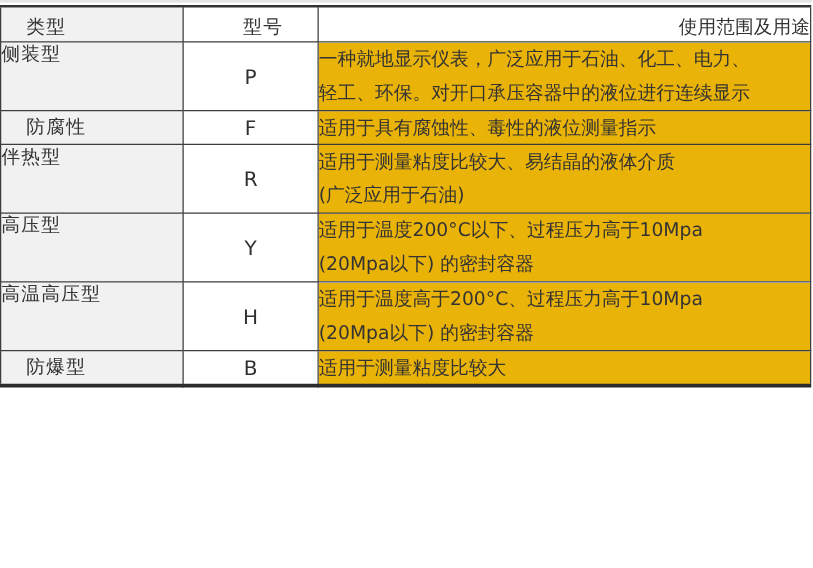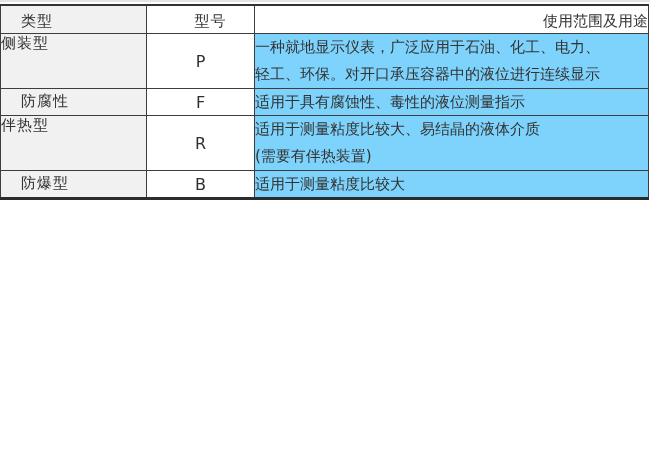--- a/index.html
+++ b/index.html
@@ -51,21 +51,21 @@
   td.cell-model {
     background: #ffffff;
     text-align: center;
     vertical-align: middle;
     font-size: 16px;
     color: #2f2f2f;
   }
   th.h-model { text-align: center; padding-left: 10px; font-weight: normal; letter-spacing: 1px; margin-left: 48px; }
   th.h-usage { text-align: right; padding-left: 8px; font-weight: normal; }
   td.cell-usage {
-    background: #7dd3fc;
+    background: #eab308;
     vertical-align: middle;
     padding: 2px 4px 2px 8px;
   }
   td.cell-usage .line {
     line-height: 27px;
     white-space: nowrap;
   }
   tr.single td.cell-usage .line { line-height: 26px; }
   tr.single td.cell-type, tr.single th { padding-top: 3px; padding-left: 20px; }
 </style>
@@ -102,21 +102,37 @@
       <td class="cell-model">F</td>
       <td class="cell-usage">
             <div class="line">适用于具有腐蚀性、毒性的液位测量指示</div>
           </td>
     </tr>
         <tr>
       <td class="cell-type">伴热型</td>
       <td class="cell-model">R</td>
       <td class="cell-usage">
             <div class="line">适用于测量粘度比较大、易结晶的液体介质</div>
-            <div class="line">(需要有伴热装置)</div>
+            <div class="line">(广泛应用于石油)</div>
+          </td>
+    </tr>
+        <tr>
+      <td class="cell-type">高压型</td>
+      <td class="cell-model">Y</td>
+      <td class="cell-usage">
+            <div class="line">适用于温度200°C以下、过程压力高于10Mpa</div>
+            <div class="line">(20Mpa以下) 的密封容器</div>
+          </td>
+    </tr>
+        <tr>
+      <td class="cell-type">高温高压型</td>
+      <td class="cell-model">H</td>
+      <td class="cell-usage">
+            <div class="line">适用于温度高于200°C、过程压力高于10Mpa</div>
+            <div class="line">(20Mpa以下) 的密封容器</div>
           </td>
     </tr>
         <tr class="single">
       <td class="cell-type">防爆型</td>
       <td class="cell-model">B</td>
       <td class="cell-usage">
             <div class="line">适用于测量粘度比较大</div>
           </td>
     </tr>
       </tbody>

